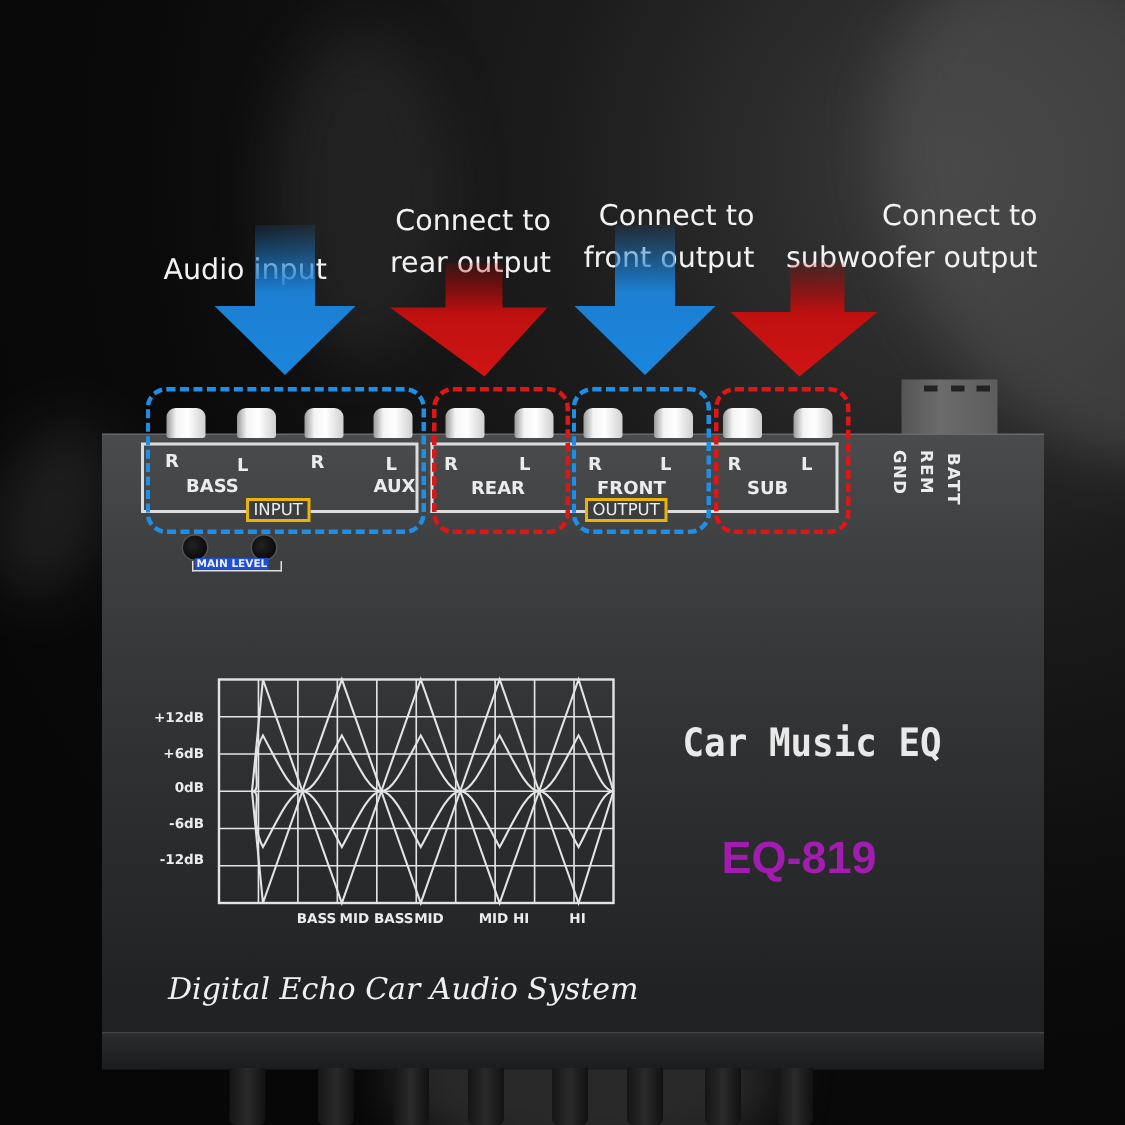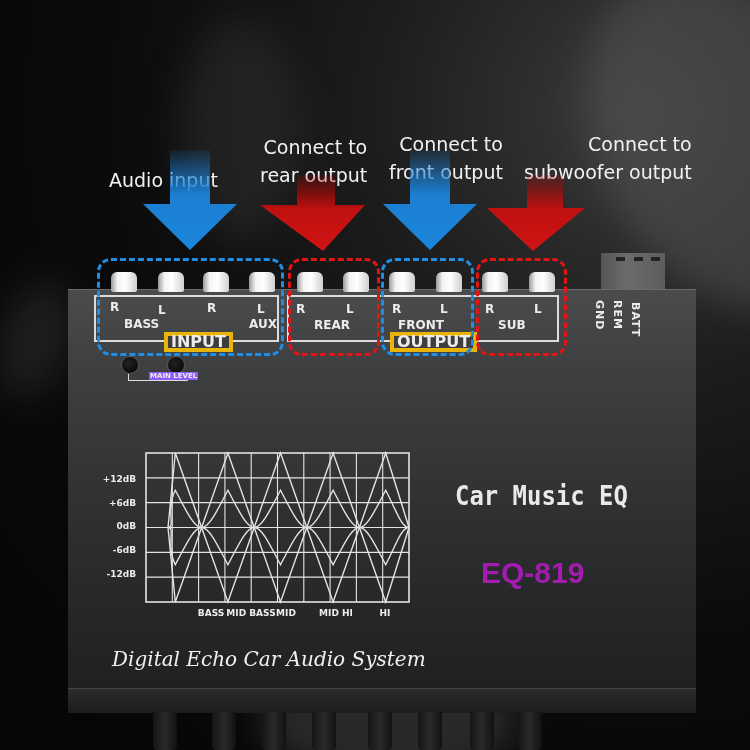--- a/index.html
+++ b/index.html
@@ -22,28 +22,28 @@
     background: linear-gradient(180deg,#4a4b4d 0%, #3e3f41 20%, #2d2e30 60%, #1f2022 100%);
     border-top:1px solid #6a6a6a; }
   .device-lip { position:absolute; left:68px; top:688px; width:628px; height:24px; background:linear-gradient(#2b2c2e,#1b1c1d); border-top:1px solid #444; }
   .jack { position:absolute; top:272px; width:26px; height:20px; border-radius:6px 6px 2px 2px;
     background: linear-gradient(90deg,#9a9a9a 0%, #f3f3f3 25%, #ffffff 55%, #cfcfcf 100%); }
   .terminal { position:absolute; left:601px; top:253px; width:64px; height:37px; background:linear-gradient(90deg,#555 0%,#6b6b6b 40%,#5d5d5d 100%); }
   .terminal .slot { position:absolute; top:4px; width:9px; height:4px; background:#222; }
 
   .panel-box { position:absolute; border:2px solid #dcdcdc; }
   .lbl { position:absolute; color:#ececec; font-weight:bold; font-size:12px; }
-  .tag { position:absolute; border:4px solid #eab308; background:#3c3d3f; color:#ececec; font-weight:bold; font-size:16px; padding:0 3px; line-height:12px; }
+  .tag { position:absolute; border:2px solid #eab308; background:#3c3d3f; color:#ececec; font-weight:normal; font-size:11px; padding:0 3px; line-height:12px; }
   .dash { position:absolute; border-radius:14px; border:3px dashed; }
   .dash.blue { border-color:#1f8ee6; }
   .dash.red { border-color:#e01515; }
   .vert { position:absolute; color:#ececec; font-weight:bold; font-size:11px; writing-mode:vertical-rl; letter-spacing:1px; }
   .knob { position:absolute; width:16px; height:16px; border-radius:50%; background:radial-gradient(circle at 40% 40%,#222 0%, #0b0b0b 70%); border:1px solid #555; }
   .knob-label { position:absolute; left:128px; top:374px; width:58px; height:6px; border:1px solid #ddd; border-top:none; }
-  .knob-label span { position:absolute; left:20px; top:-2px; font-size:7px; color:#eee; font-weight:bold; background:#8b5cf6; padding:0 1px; white-space:nowrap; }
+  .knob-label span { position:absolute; left:1px; top:-2px; font-size:7px; color:#eee; font-weight:bold; background:#1d4ed8; padding:0 1px; white-space:nowrap; }
 
   .chart-svg { position:absolute; left:0; top:0; }
   .ylab { position:absolute; right:0; color:#ececec; font-weight:bold; font-size:9px; text-align:right; }
   .xlab { position:absolute; color:#ececec; font-weight:bold; font-size:9px; white-space:nowrap; transform:translateX(-50%); }
 
   .brand { position:absolute; left:455px; top:481px; color:#e9e9e9; font-size:26px; font-family:"DejaVu Sans Mono", monospace; font-weight:bold; letter-spacing:0px; transform:scaleX(0.92); transform-origin:left; }
   .model { position:absolute; left:481px; top:556px; color:#a21caf; font-size:30px; font-weight:bold; font-family:"Liberation Sans", sans-serif; }
   .tagline { position:absolute; left:112px; top:647px; color:#f0f0f0; font-size:20px; font-style:italic; font-family:"DejaVu Serif", serif; }
 
   .knob-bottom { position:absolute; top:712px; width:24px; height:38px; background:linear-gradient(90deg,#151515,#2a2a2a 50%,#111); border-radius:0 0 4px 4px; }

